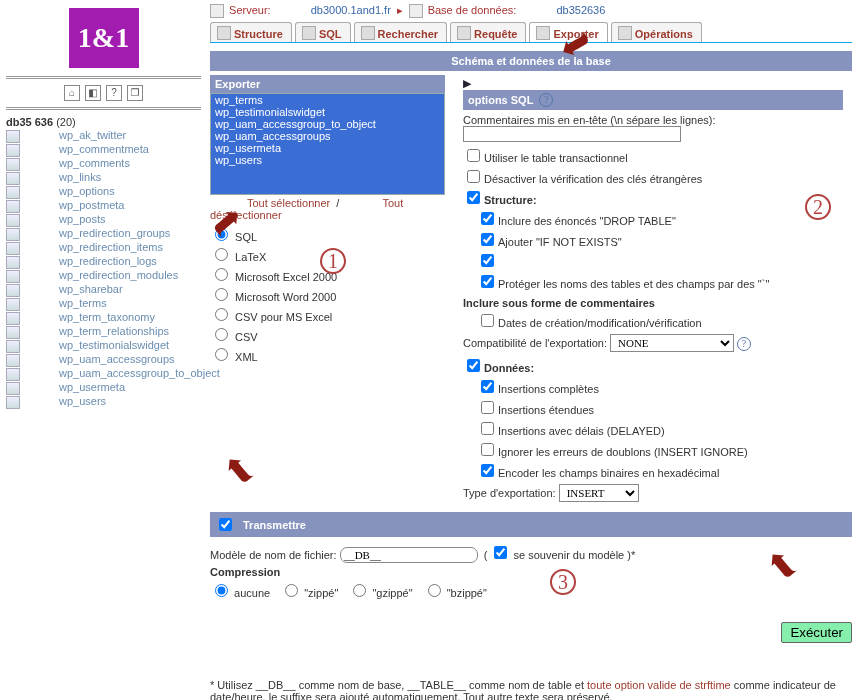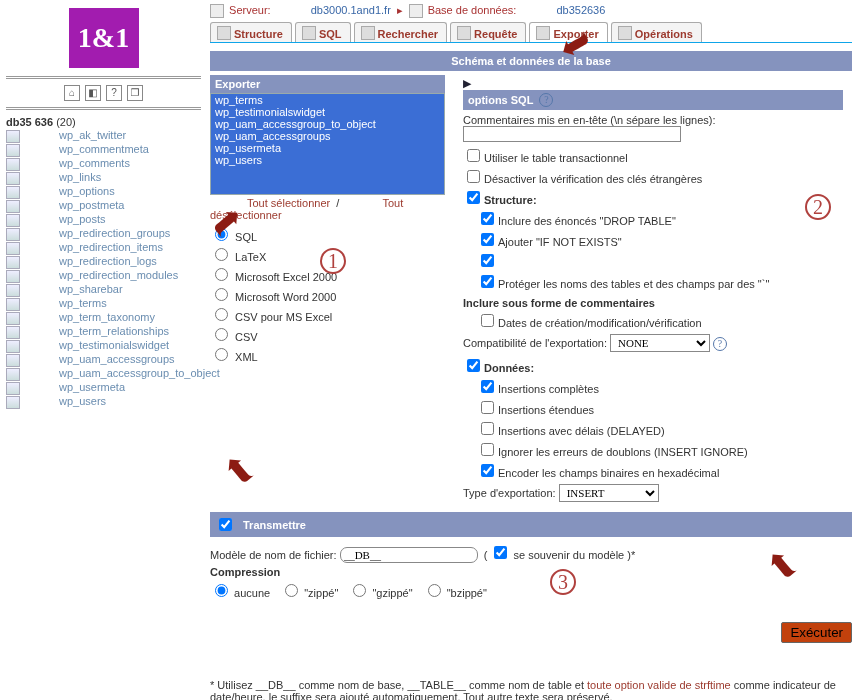--- a/index.html
+++ b/index.html
@@ -81,21 +81,21 @@
     border:1px solid #888;font:11px Verdana;padding:1px 3px;background:#fff;
   }
   .trans{
     margin-top:10px;clear:both;
   }
   .trans .colhdr{margin-bottom:6px;gap:8px;}
   .trans .row{margin:3px 0;}
   .compress label{display:inline-block;margin-right:10px;}
   .exec{
     float:right;margin-top:20px;
-    padding:2px 8px;border:1px solid #666;background:#c2410c;
+    padding:2px 8px;border:1px solid #666;background:#86efac;
     border-radius:2px;cursor:pointer;
   }
   .foot{
     clear:both;color:#333;font-size:11px;padding-top:36px;
   }
   .foot .r{color:#9c3a2e;}
   .help{display:inline-block;width:12px;height:12px;border:1px solid #5577aa;border-radius:50%;color:#5577aa;font:10px/12px Verdana;text-align:center;}
   
   .ann{
     position:absolute;color:#b0413e;font:20px/22px Georgia,serif;
@@ -224,40 +224,40 @@
           <label><input type="checkbox" checked="" style=""><span>Protéger les noms des tables et des champs par des "`"</span></label>
         </div>
         <div class="sect-title">Inclure sous forme de commentaires</div>
         <div class="inset">
           <label><input type="checkbox" style=""><span>Dates de création/modification/vérification</span></label>
         </div>
       </div>
 
       <div style="margin:4px 0">
         <span>Compatibilité de l'exportation:</span>
-        <select style="width:100px">
+        <select style="width:124px">
           <option>NONE</option>
         </select>
         <span class="help">?</span>
       </div>
 
       <div class="chk">
         <label class="sect-title"><input type="checkbox" checked="" style=""><span>Données:</span></label>
         <div class="inset">
           <label><input type="checkbox" checked="" style=""><span>Insertions complètes</span></label>
           <label><input type="checkbox" style=""><span>Insertions étendues</span></label>
           <label><input type="checkbox" style=""><span>Insertions avec délais (DELAYED)</span></label>
           <label><input type="checkbox" style=""><span>Ignorer les erreurs de doublons (INSERT IGNORE)</span></label>
           <label><input type="checkbox" checked="" style=""><span>Encoder les champs binaires en hexadécimal</span></label>
         </div>
       </div>
 
       <div style="margin-top:4px">
         <span>Type d'exportation:</span>
-        <select style="width:100px">
+        <select style="width:80px">
           <option>INSERT</option>
         </select>
       </div>
     </div>
   </div>
 
   <div class="trans">
     <div class="colhdr">
       <input type="checkbox" checked="" style="">
       <span>Transmettre</span>

